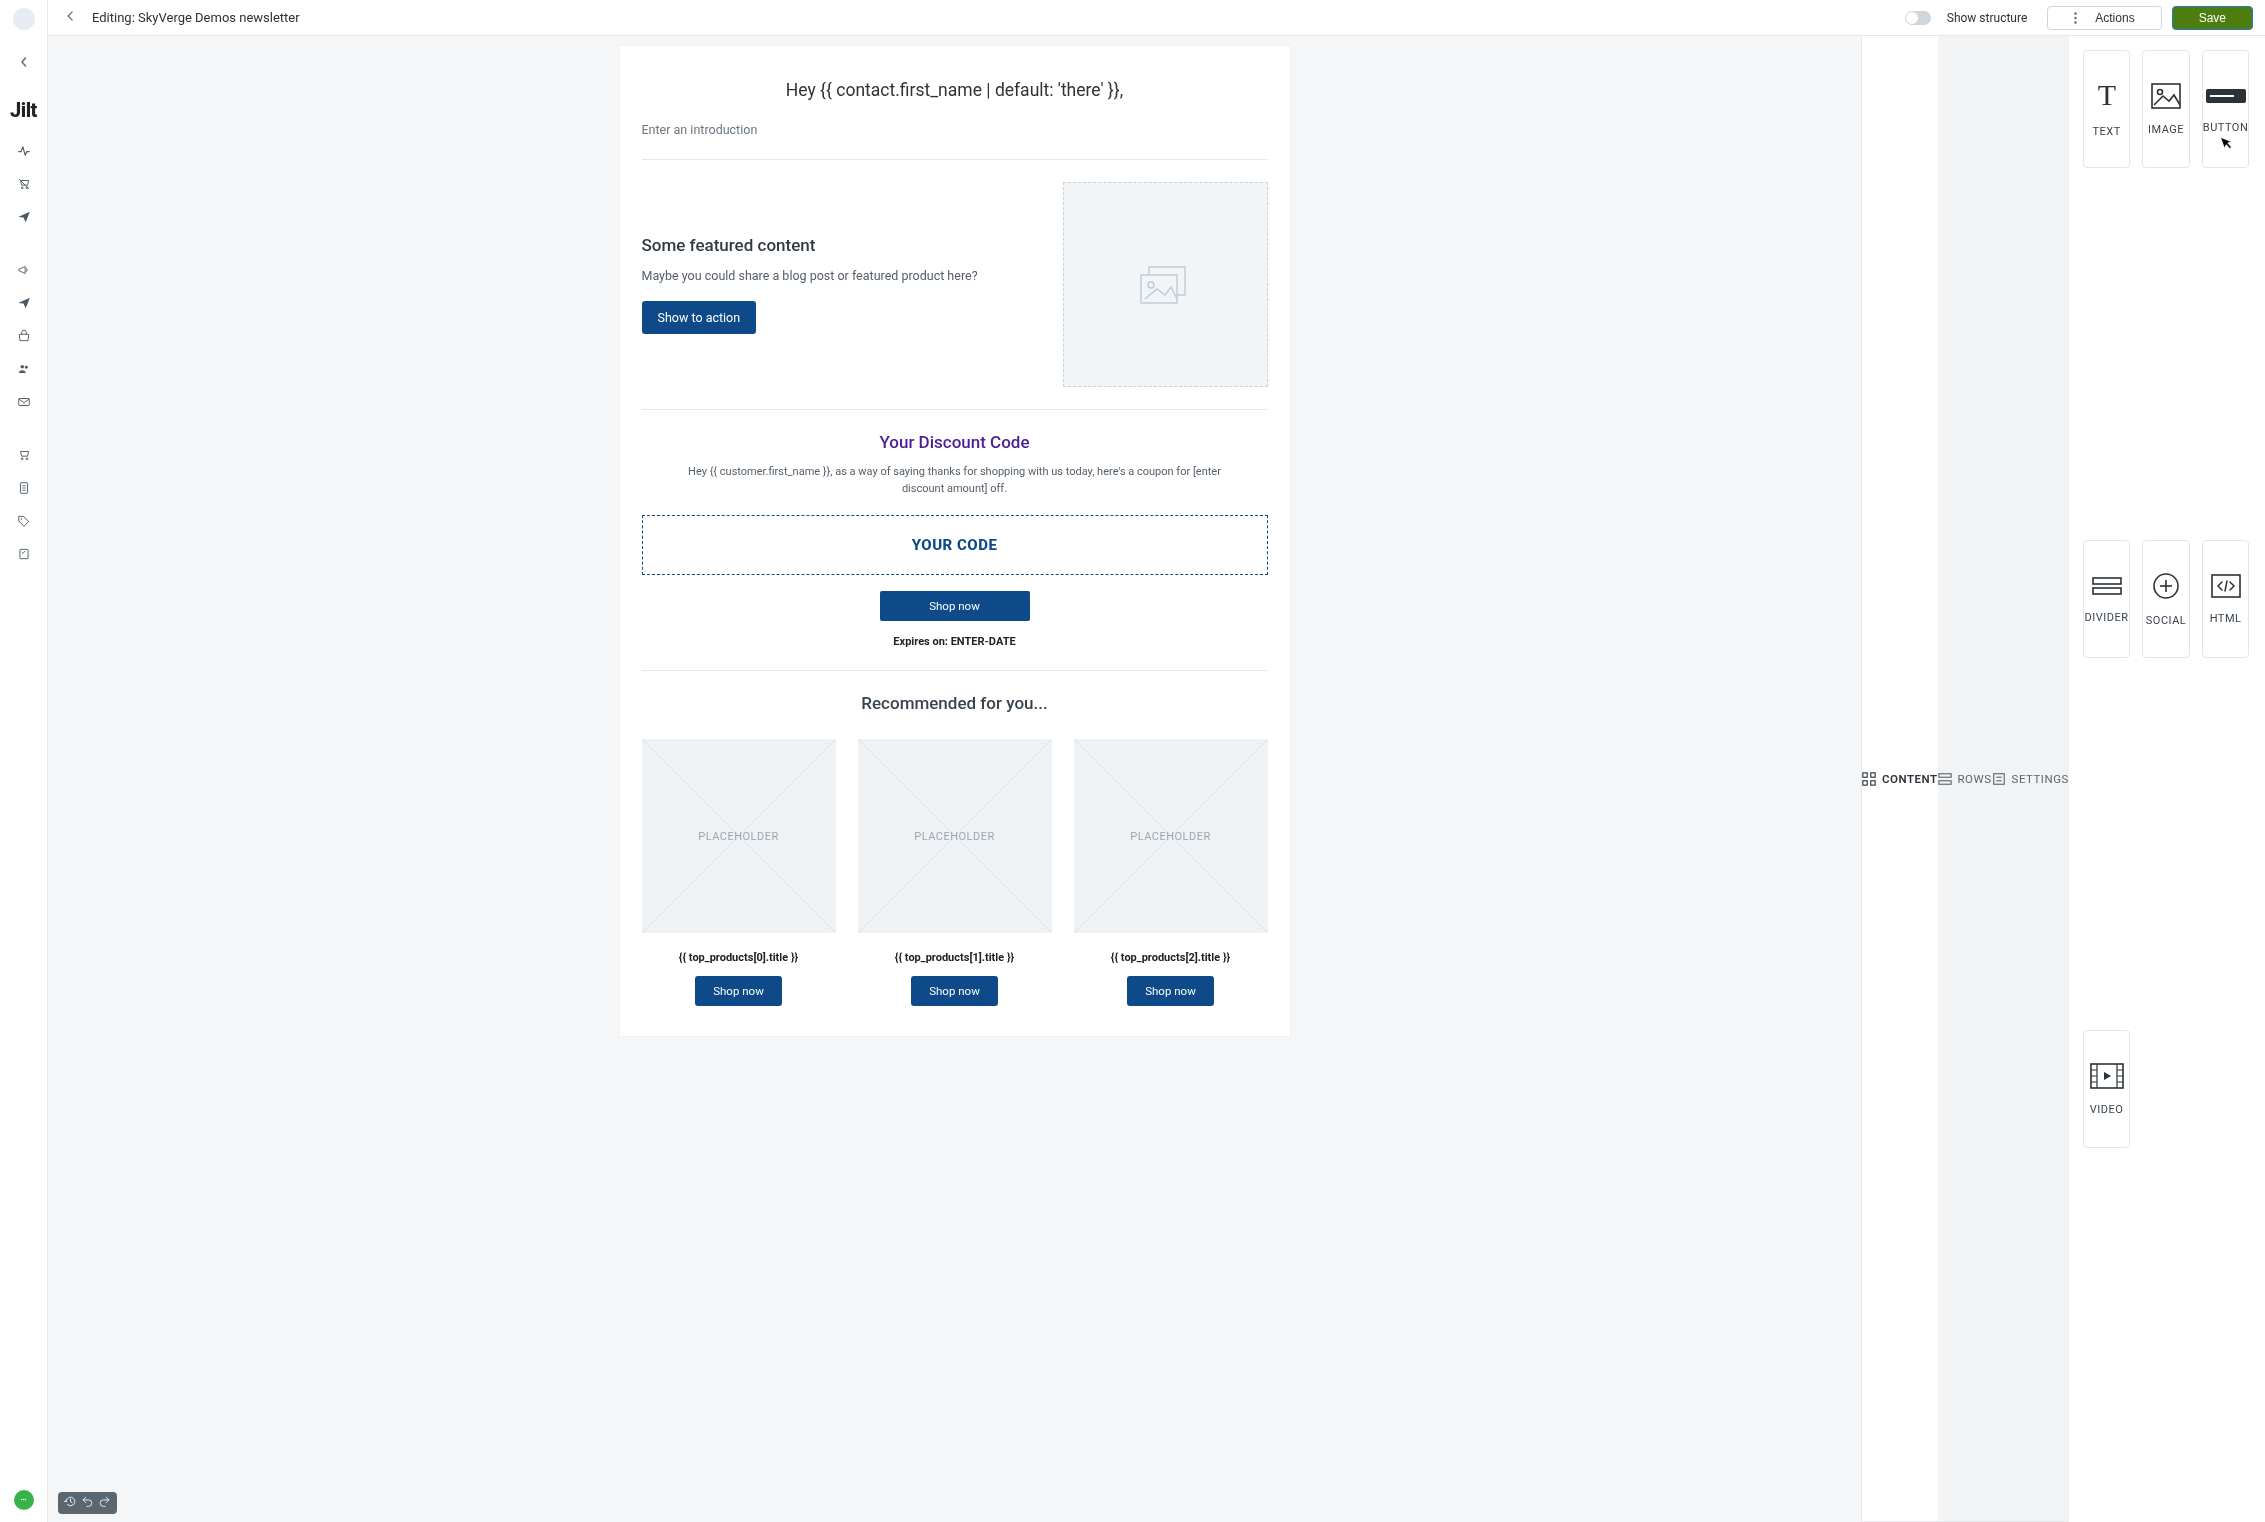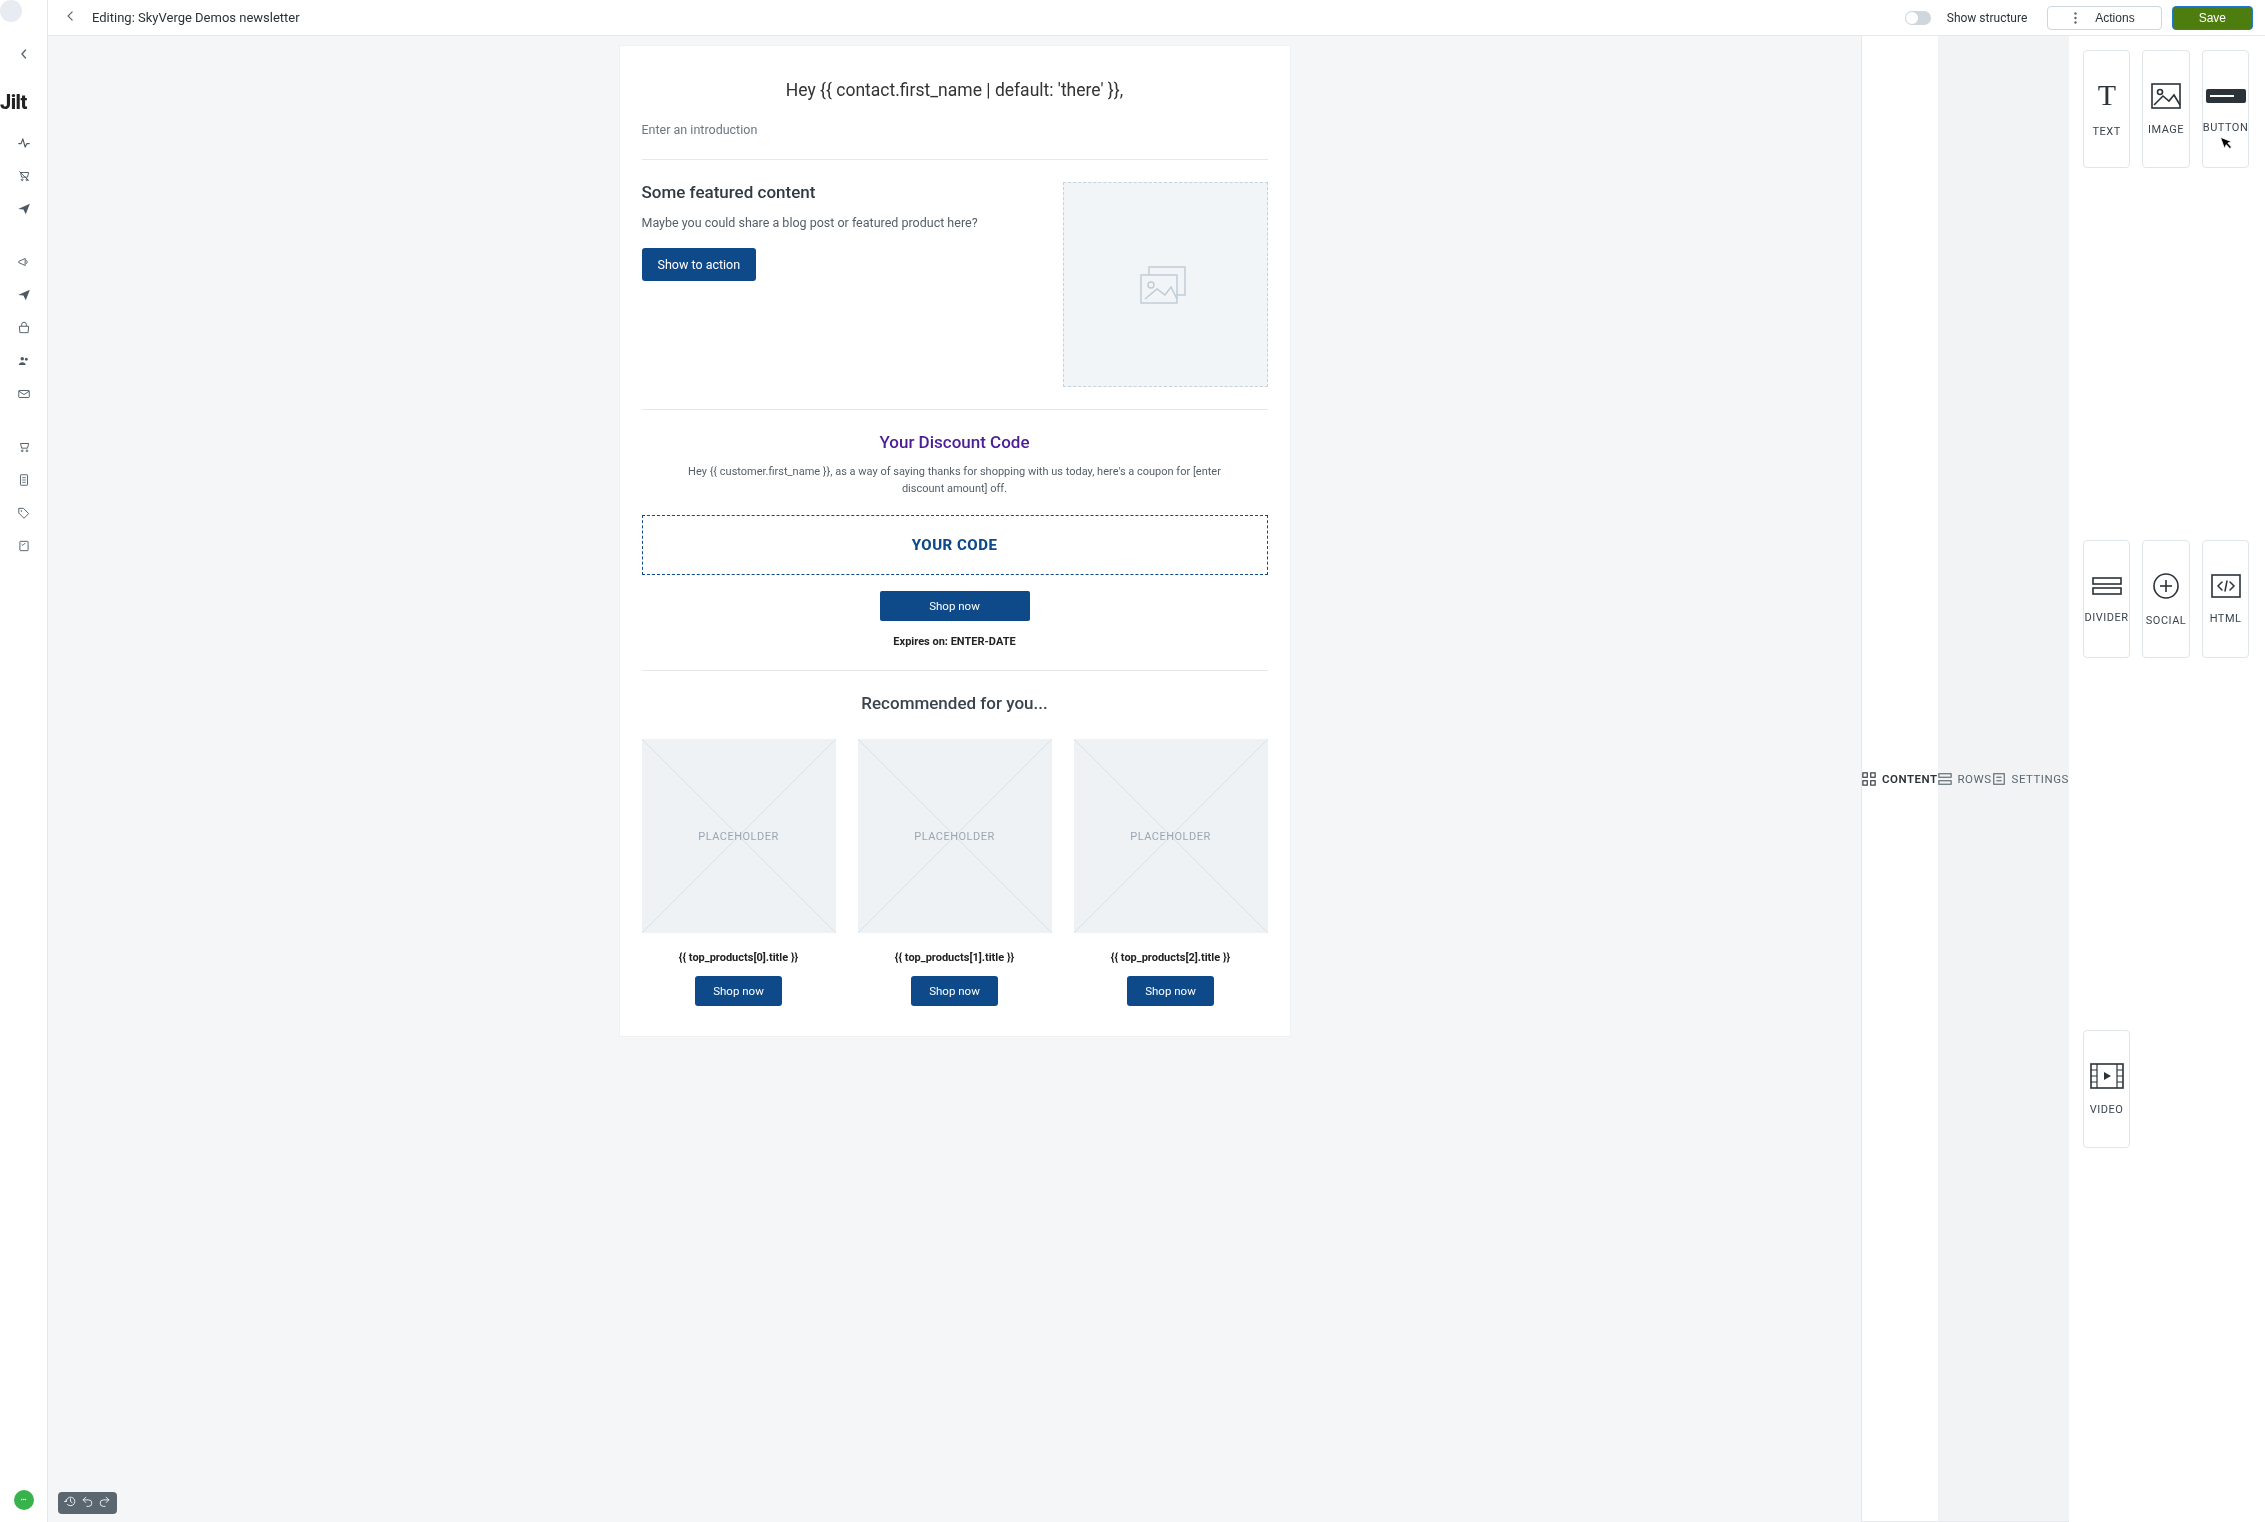--- a/index.html
+++ b/index.html
@@ -11,20 +11,22 @@
     overflow: hidden;
   }
   .app { display: flex; height: 100vh; }
 
   
   .left-rail {
     width: 48px;
     border-right: 1px solid #e6e8eb;
     display: flex;
     flex-direction: column;
+    align-items: center;
+    padding-top: 8px;
     background: #fff;
     position: relative;
   }
   .left-rail .avatar-dot {
     width: 22px; height: 22px; border-radius: 50%;
     background: #e7ecf2; margin-bottom: 18px;
   }
   .collapse-handle {
     width: 100%; height: 28px; display:flex; align-items:center; justify-content:center;
     color:#5b6770; cursor:pointer;
@@ -99,21 +101,21 @@
     text-align:center; font-weight:800; letter-spacing:2px;
     color:#2d3a49; font-size:18px; margin-top:2px;
   }
   .logo-word .verge { color:#1f5fa7; }
 
   .greeting { text-align:center; font-size:17.5px; color:#333; margin-top:16px; }
   .intro-hint { color:#6b7781; font-size:12.5px; margin-top:22px; }
 
   .hr { height:1px; background:#e6e8eb; margin:22px 0; }
 
-  .feature-row { display:flex; gap:16px; align-items:flex-start; }
+  .feature-row { display:flex; gap:16px; align-items:center; }
   .feature-text { flex:1; }
   .feature-text h3 { font-size:17px; color:#303a44; font-weight:500; margin-bottom:12px; }
   .feature-text p { color:#555f69; font-size:12.5px; line-height:1.45; }
   .cta-btn {
     display:inline-block; background:#0e4a8a; color:#fff; font-size:12.5px;
     padding:9px 16px; border-radius:3px; margin-top:16px; cursor:pointer;
   }
   .img-drop {
     width: 205px; height: 205px;
     border:1px dashed #c6d2dc; background:#f1f5f8;

